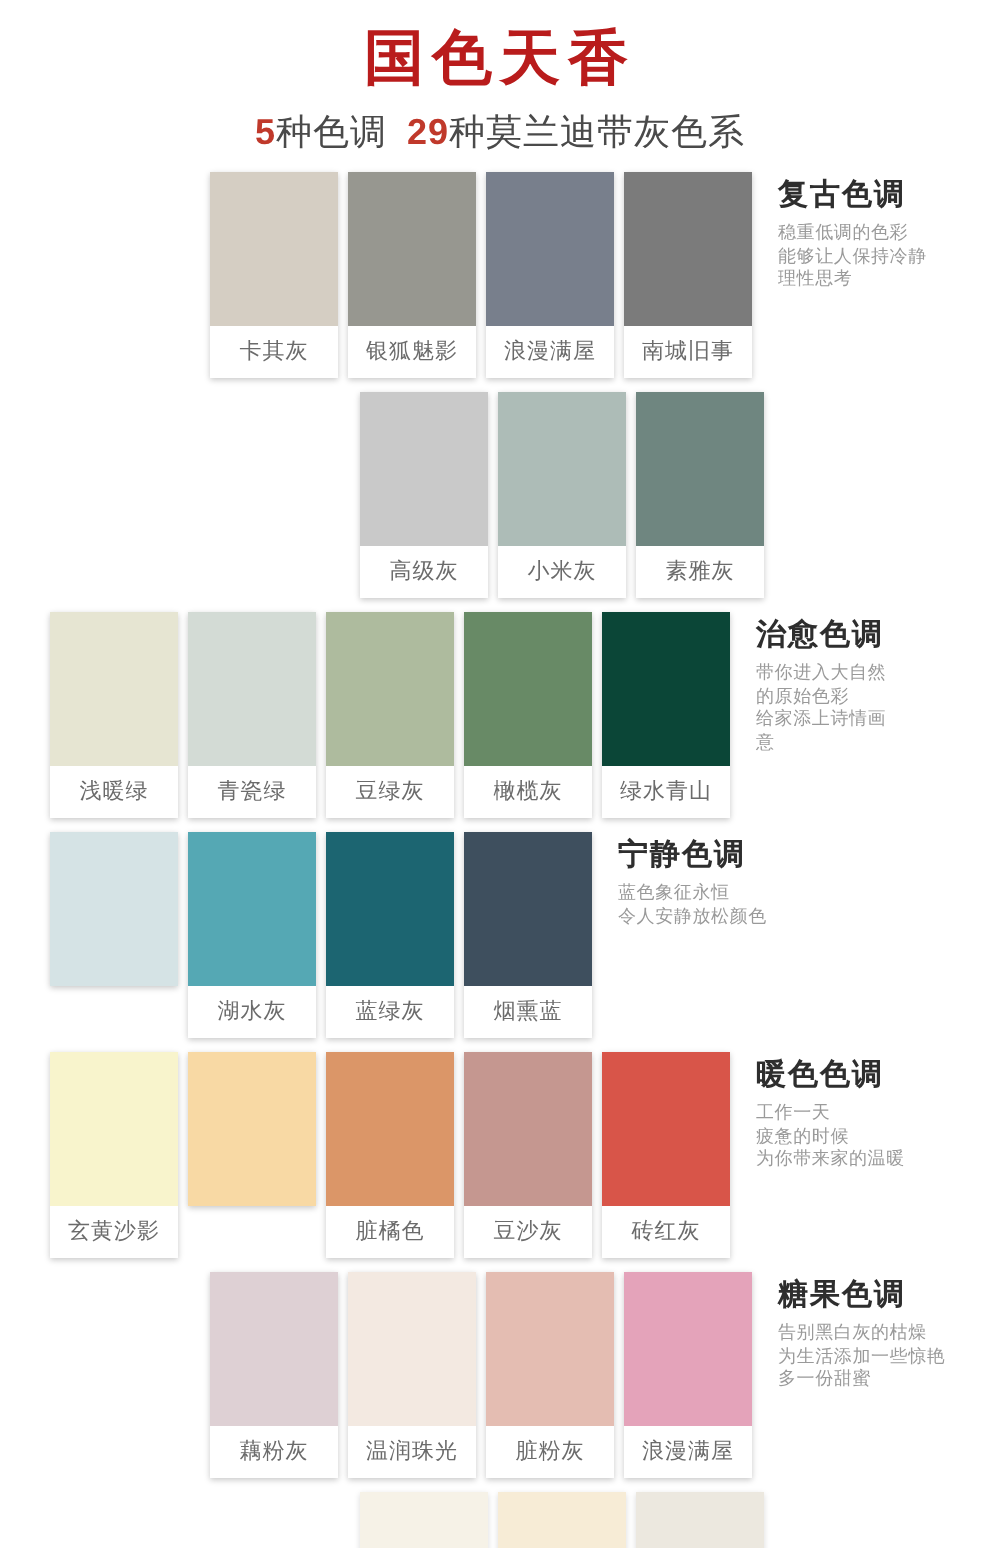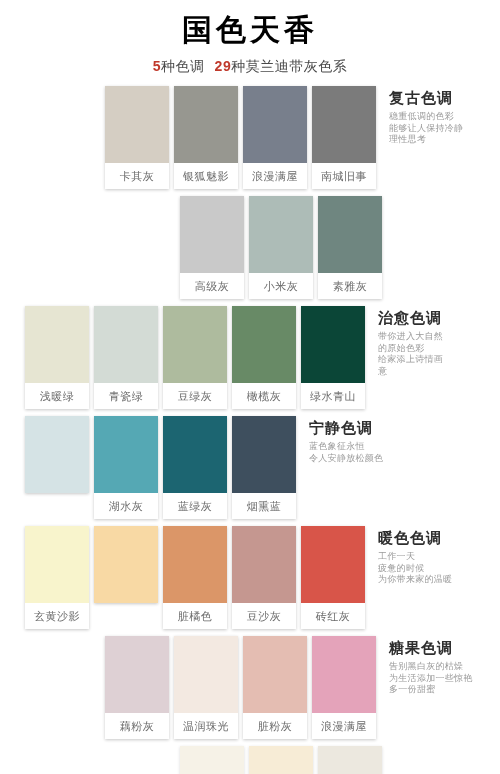--- a/index.html
+++ b/index.html
@@ -8,25 +8,25 @@
     background:#ffffff;
     font-family:"Liberation Sans","DejaVu Sans",sans-serif;
     overflow:hidden;
     position:relative;
   }
   .page { width:500px; height:774px; position:relative; overflow:hidden; background:#fff; }
 
   
   .header { text-align:center; padding-top:10px; }
   .title {
-    font-size:30px; font-weight:bold; color:#000000;
+    font-size:30px; font-weight:bold; color:#b91c1c;
     letter-spacing:4px; line-height:40px;
   }
   .subtitle {
-    font-size:14px; color:#4a4a4a; line-height:20px;
+    font-size:18px; color:#4a4a4a; line-height:20px;
     margin-top:6px; letter-spacing:0.5px;
   }
   .subtitle .num { color:#c0392b; font-weight:bold; }
   .sub-gap { display:inline-block; width:10px; }
 
   
   .rows { position:relative; margin-top:10px; }
   .row {
     display:flex;
     align-items:flex-start;

